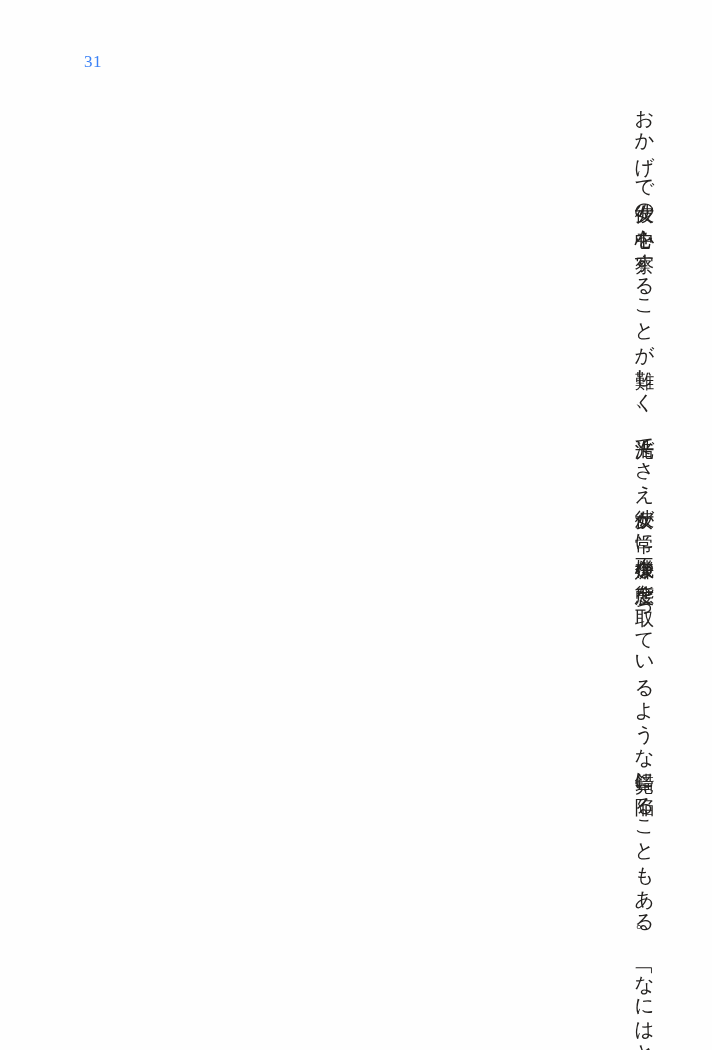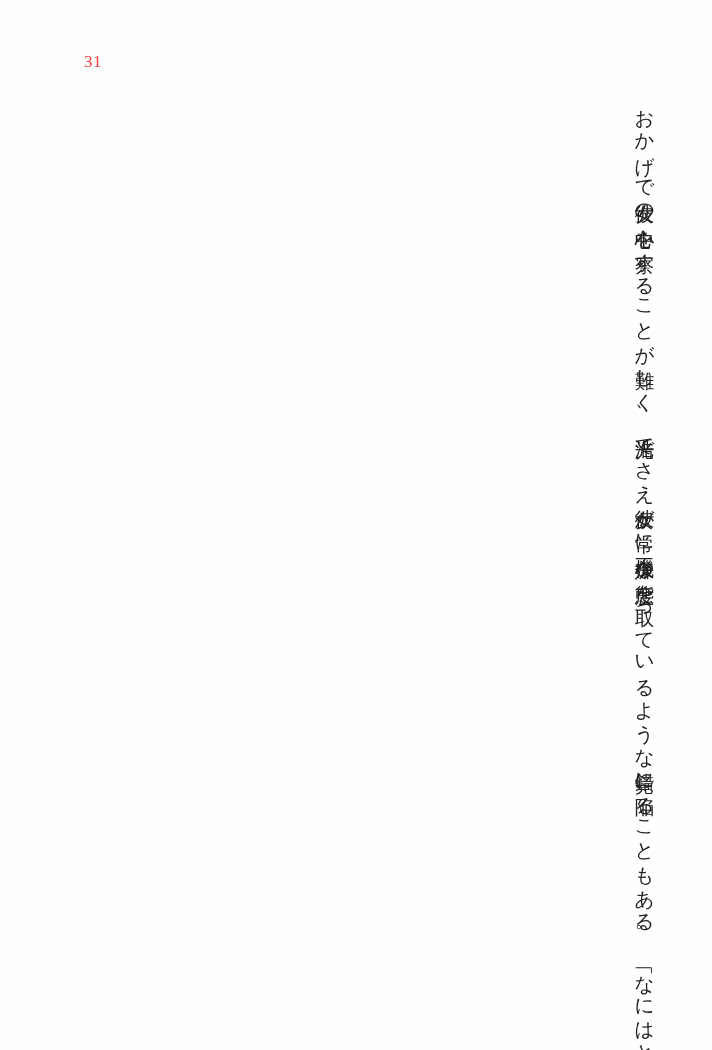--- a/index.html
+++ b/index.html
@@ -17,21 +17,21 @@
     background: #fefefe;
     overflow: hidden;
     box-sizing: border-box;
   }
   
   .page-number {
     position: absolute;
     left: 84px;
     top: 52px;
     font-size: 17px;
-    color: #ef4444;
+    color: #3b82f6;
     font-family: "Liberation Serif", "DejaVu Serif", serif;
     letter-spacing: 0.5px;
   }
   
   .text-block {
     position: absolute;
     top: 96px;
     right: 52px;
     height: 880px;
     width: 560px;

